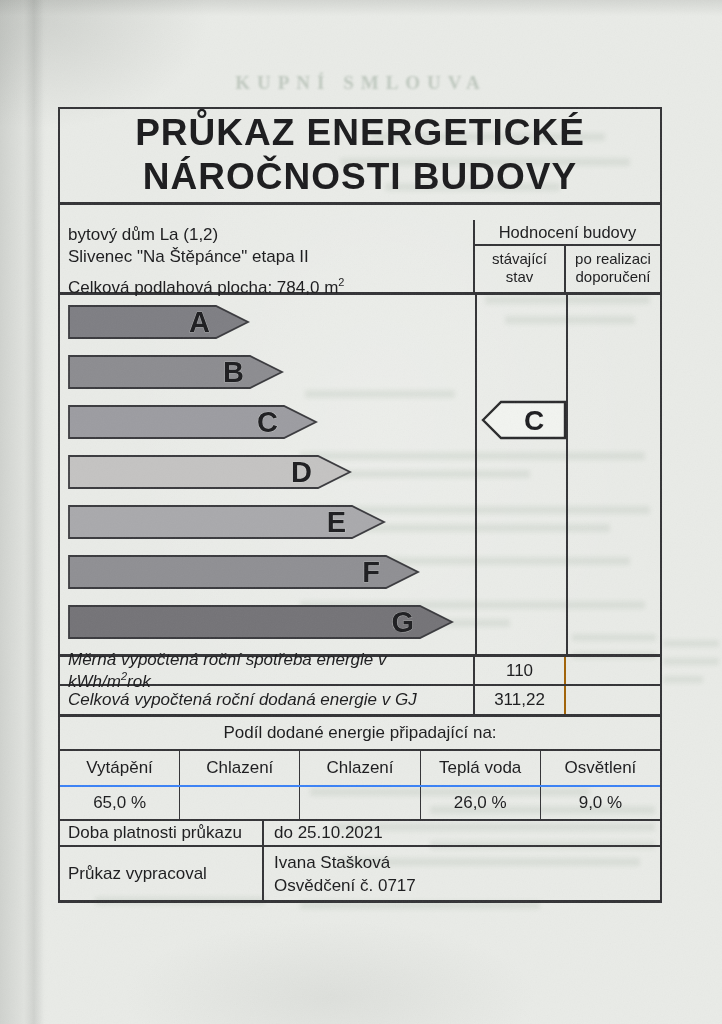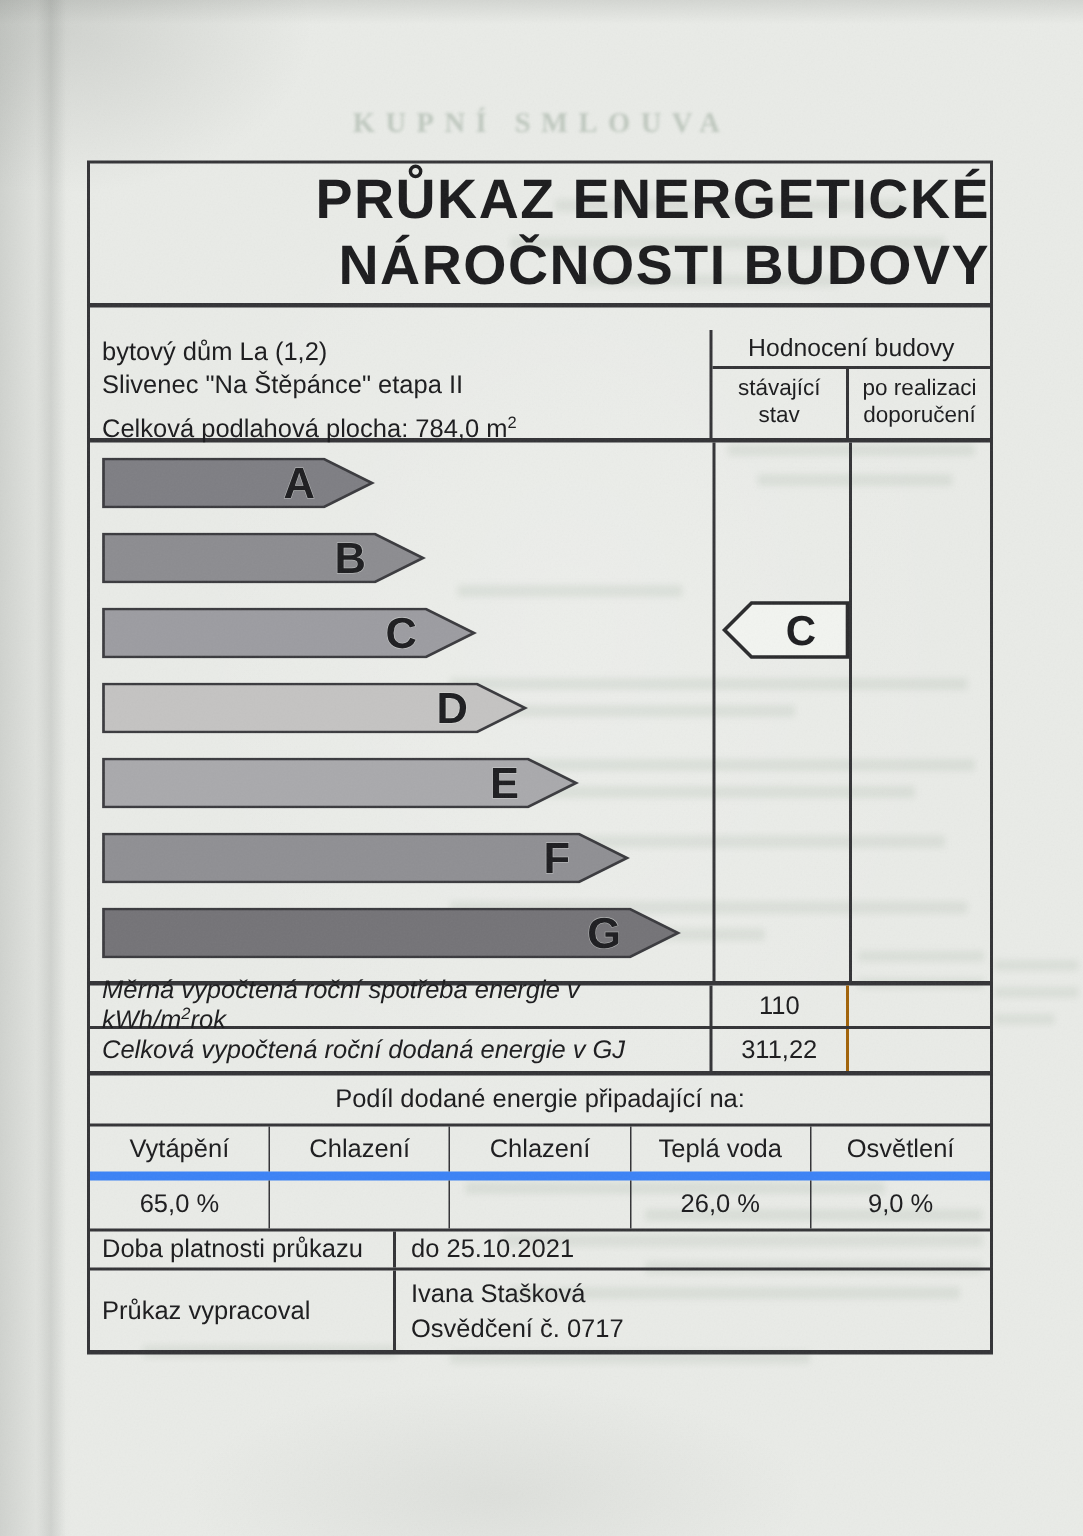--- a/index.html
+++ b/index.html
@@ -29,21 +29,21 @@
     font-family:"Liberation Serif","DejaVu Serif",serif;font-weight:bold;font-size:19px;
     letter-spacing:7px;color:rgba(123,144,127,.38);filter:blur(1px);pointer-events:none;
   }
   .bt{position:absolute;height:8px;background:rgba(135,155,136,.15);
     filter:blur(2px);border-radius:2px;pointer-events:none;}
 
   
   .doc{position:absolute;left:58px;top:107px;width:600px;
     border:2px solid #333336;border-bottom-width:3px;}
   .sec{position:relative;width:100%;box-sizing:border-box;}
-  .sec-title{height:96px;border-bottom:3px solid #333336;text-align:right;padding-top:2px;}
+  .sec-title{height:96px;border-bottom:3px solid #333336;text-align:center;padding-top:2px;}
   .title-line{font-weight:bold;font-size:37px;line-height:44px;letter-spacing:1px;white-space:nowrap;}
 
   .sec-head{height:75px;border-bottom:3px solid #333336;display:flex;margin-top:15px;}
   .head-left{width:415px;border-right:2px solid #333336;box-sizing:border-box;
     padding:4px 0 0 8px;font-size:17px;line-height:22px;}
   .floor-area{margin-top:3px;}
   .head-right{flex:1;display:flex;flex-direction:column;}
   .assess-title{height:26px;border-bottom:2px solid #333336;box-sizing:border-box;
     text-align:center;font-size:16.5px;line-height:24px;}
   .assess-cols{flex:1;display:flex;}
@@ -62,21 +62,21 @@
   .rv-label{width:415px;border-right:2px solid #333336;box-sizing:border-box;
     padding-left:8px;align-self:stretch;display:flex;align-items:center;font-style:italic;}
   .rv-value{width:89px;border-right:2px solid #a16207;box-sizing:content-box;
     text-align:center;align-self:stretch;display:flex;align-items:center;justify-content:center;}
   .rv-reco{flex:1;align-self:stretch;}
   sup{font-size:11px;}
 
   .sec-podil-h{height:34px;border-bottom:2px solid #333336;text-align:center;
     font-size:17px;line-height:31px;}
   .sec-podil-c,.sec-podil-v{display:flex;}
-  .sec-podil-c{height:36px;border-bottom:6px solid #3b82f6;justify-content:flex-end;}
+  .sec-podil-c{height:36px;border-bottom:2px solid #3b82f6;}
   .sec-podil-v{height:34px;border-bottom:2px solid #333336;}
   .pcell{flex:1;border-right:1.5px solid #333336;text-align:center;font-size:17px;
     display:flex;align-items:center;justify-content:center;}
   .pcell:last-child{border-right:none;}
 
   .sec-doba{height:26px;border-bottom:2px solid #333336;display:flex;align-items:center;font-size:17px;}
   .doba-label,.auth-label{width:204px;border-right:2px solid #333336;box-sizing:border-box;
     padding-left:8px;align-self:stretch;display:flex;align-items:center;}
   .doba-value{padding-left:10px;}
   .sec-auth{height:53px;display:flex;font-size:17px;}

